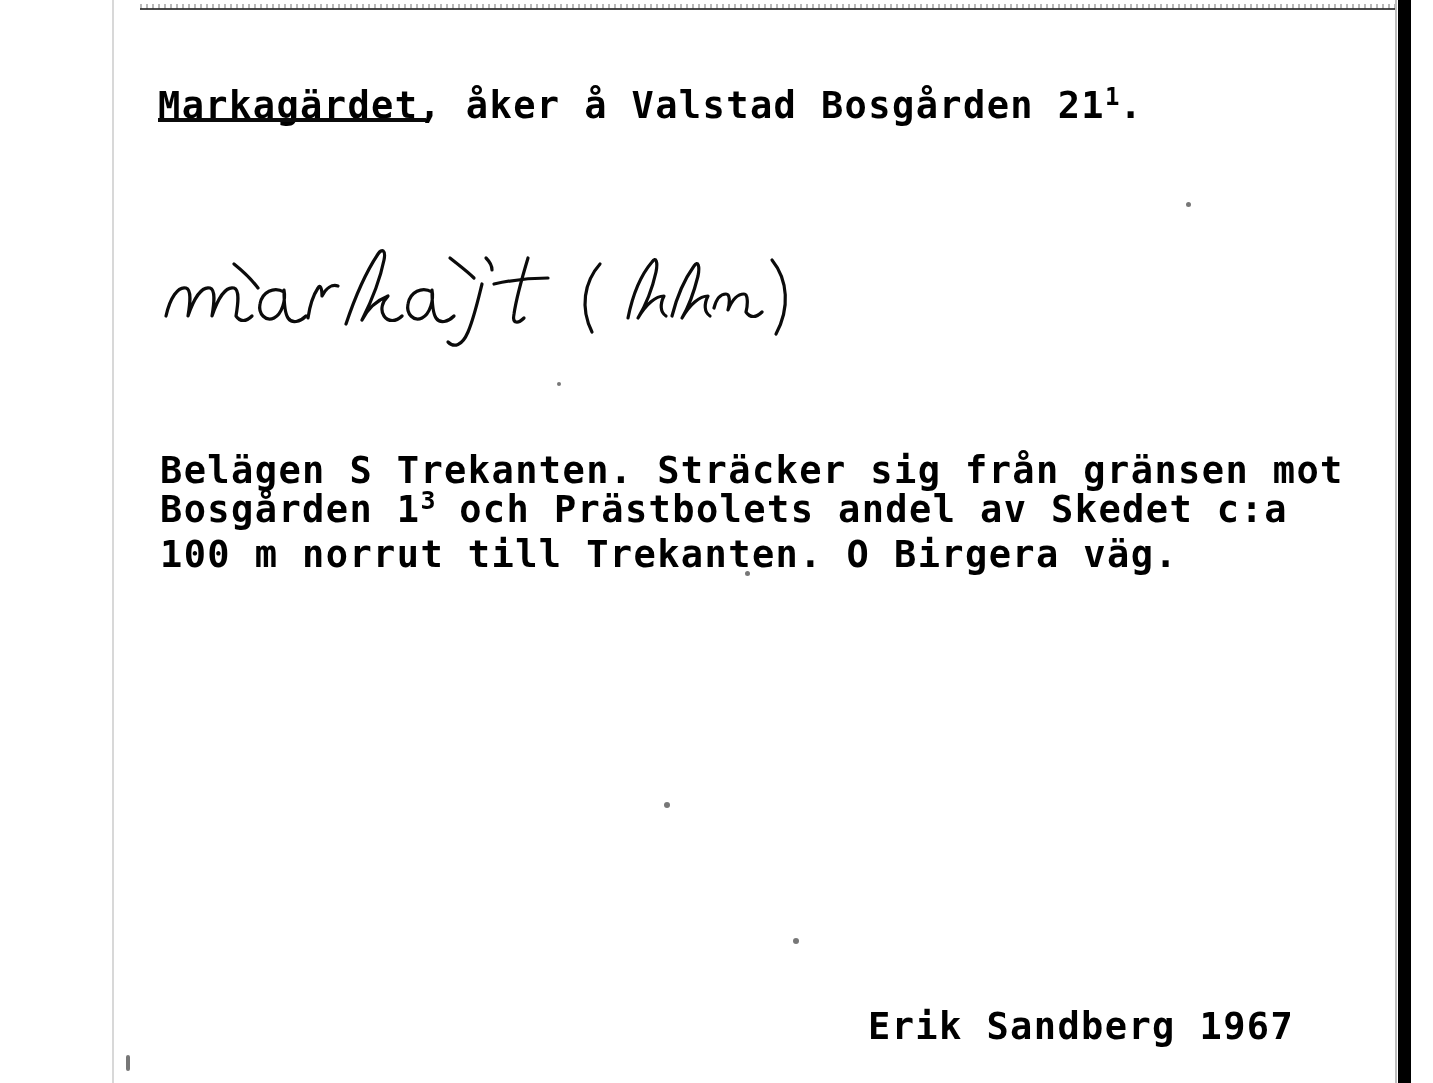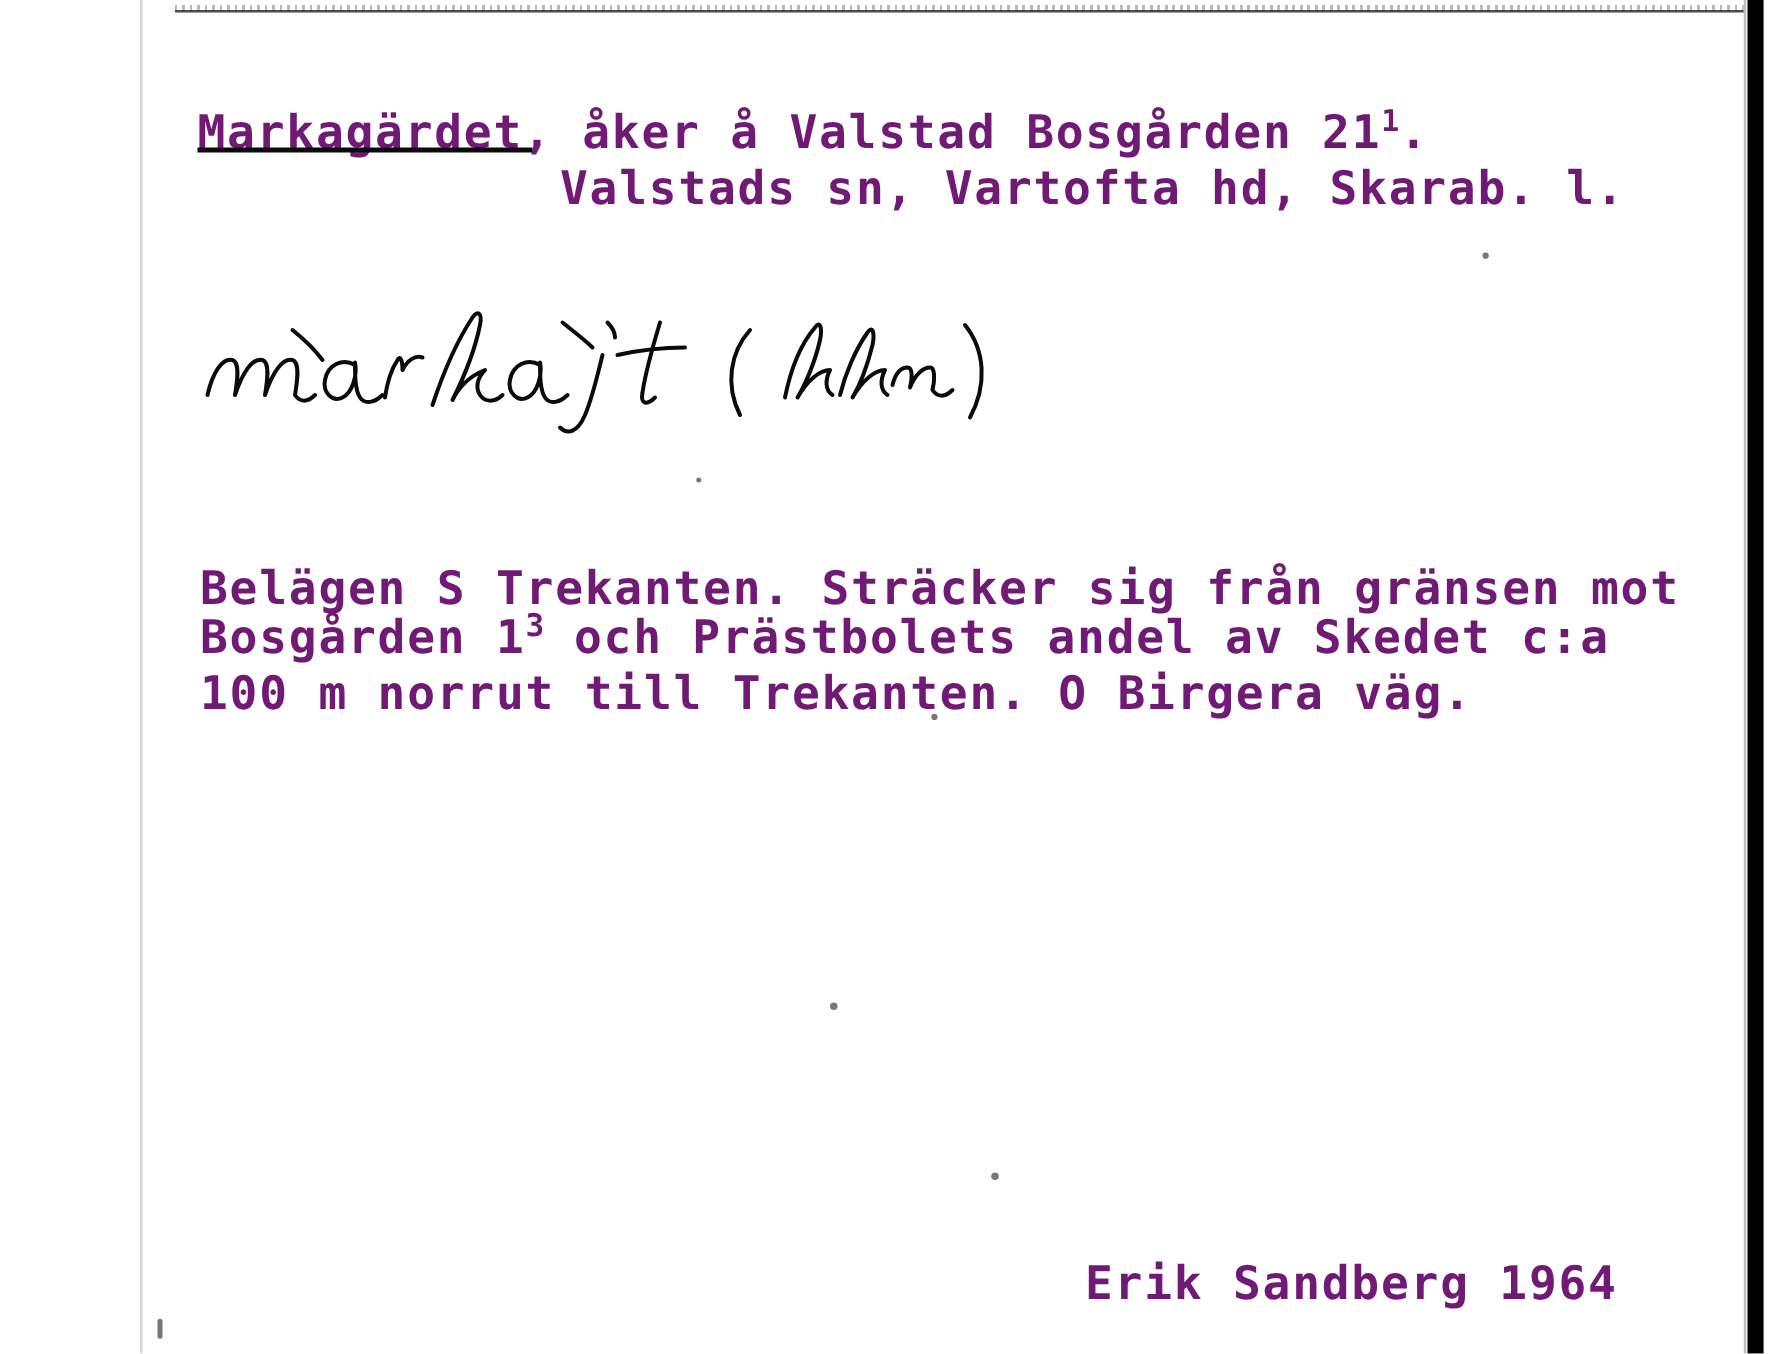--- a/index.html
+++ b/index.html
@@ -76,21 +76,21 @@
   }
 
   
   .typed {
     position: absolute;
     white-space: pre;
     font-size: 37px;
     letter-spacing: 1.4px;
     line-height: 54px;
     font-weight: 700;
-    color: #701a75;
+    color: #000000;
   }
   .title-line {
     left: 158px;
     top: 70px;
   }
   .title-underline {
     position: absolute;
     left: 158px;
     top: 118px;
     width: 268px;
@@ -143,21 +143,20 @@
   <div class="speck" style="left:1186px; top:202px; width:5px; height:5px;"></div>
   <div class="speck" style="left:557px; top:382px; width:4px; height:4px;"></div>
   <div class="speck" style="left:745px; top:571px; width:5px; height:5px;"></div>
   <div class="speck" style="left:664px; top:802px; width:6px; height:6px;"></div>
   <div class="speck" style="left:793px; top:938px; width:6px; height:6px;"></div>
   <div class="speck" style="left:126px; top:1055px; width:4px; height:16px; border-radius:2px;"></div>
 
   <div class="typed title-line"><span>Markagärdet</span><span>, åker å Valstad Bosgården 21</span><span class="sup">1</span><span>.</span></div>
   <div class="title-underline"></div>
 
-  <div class="typed subline">Valstads sn, Vartofta hd, Skarab. l.</div>
 
   <div class="handwriting">
     <svg viewBox="0 0 700 115" width="700" height="115" xmlns="http://www.w3.org/2000/svg" aria-hidden="true">
       <g fill="none" stroke="#0b0b0b" stroke-width="3.2" stroke-linecap="round" stroke-linejoin="round">
 
         <path d="M6,78 C10,60 18,48 26,50 C32,52 30,66 28,78 C34,60 42,48 50,50 C56,52 54,66 52,78 C58,60 66,48 74,50 C80,52 78,66 76,78 C80,84 86,84 92,78"></path>
 
         <path d="M74,26 C84,34 92,42 98,50"></path>
 
         <path d="M124,54 C114,48 102,54 100,66 C98,76 106,84 114,80 C122,76 126,62 124,52 C124,62 124,74 128,80 C132,86 140,84 146,78"></path>
@@ -185,15 +184,15 @@
         <path d="M612,22 C628,42 630,70 616,96"></path>
       </g>
     </svg>
     
   </div>
 
   <div class="typed body-line-1">Belägen S Trekanten. Sträcker sig från gränsen mot</div>
   <div class="typed body-line-2"><span>Bosgården 1</span><span class="sub-small">3</span><span> och Prästbolets andel av Skedet c:a</span></div>
   <div class="typed body-line-3">100 m norrut till Trekanten. O Birgera väg.</div>
 
-  <div class="typed signature-line">Erik Sandberg 1964</div>
+  <div class="typed signature-line">Erik Sandberg 1967</div>
 
 </div>
 
 </body></html>

